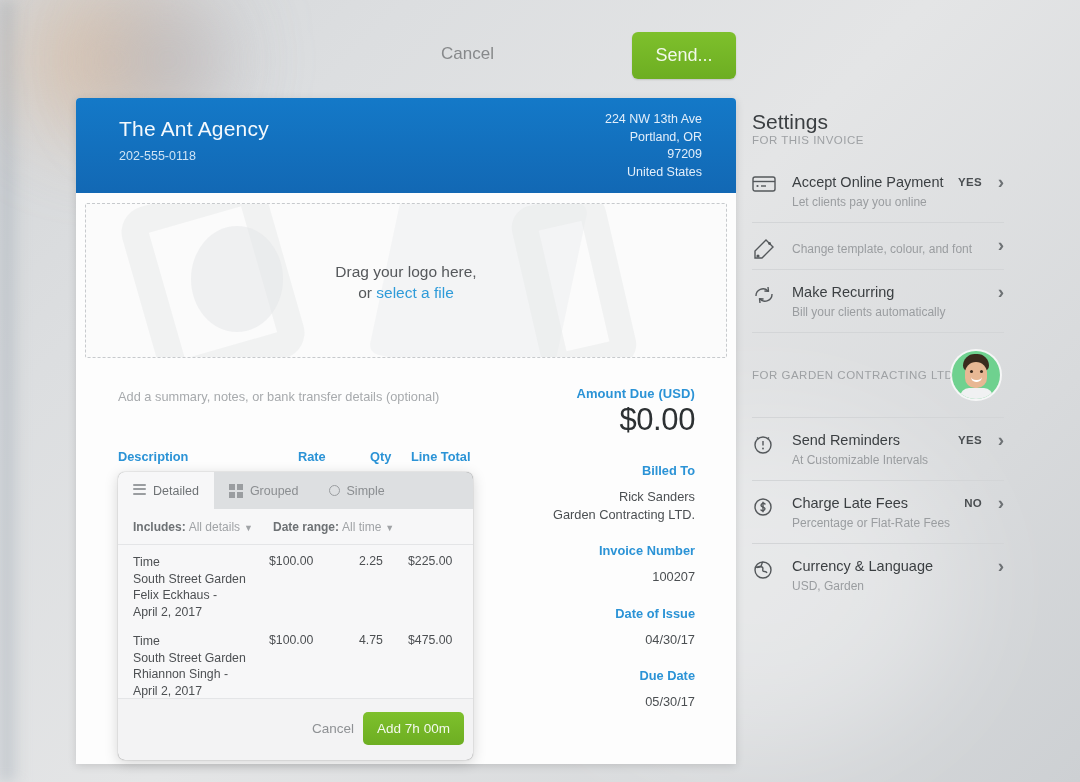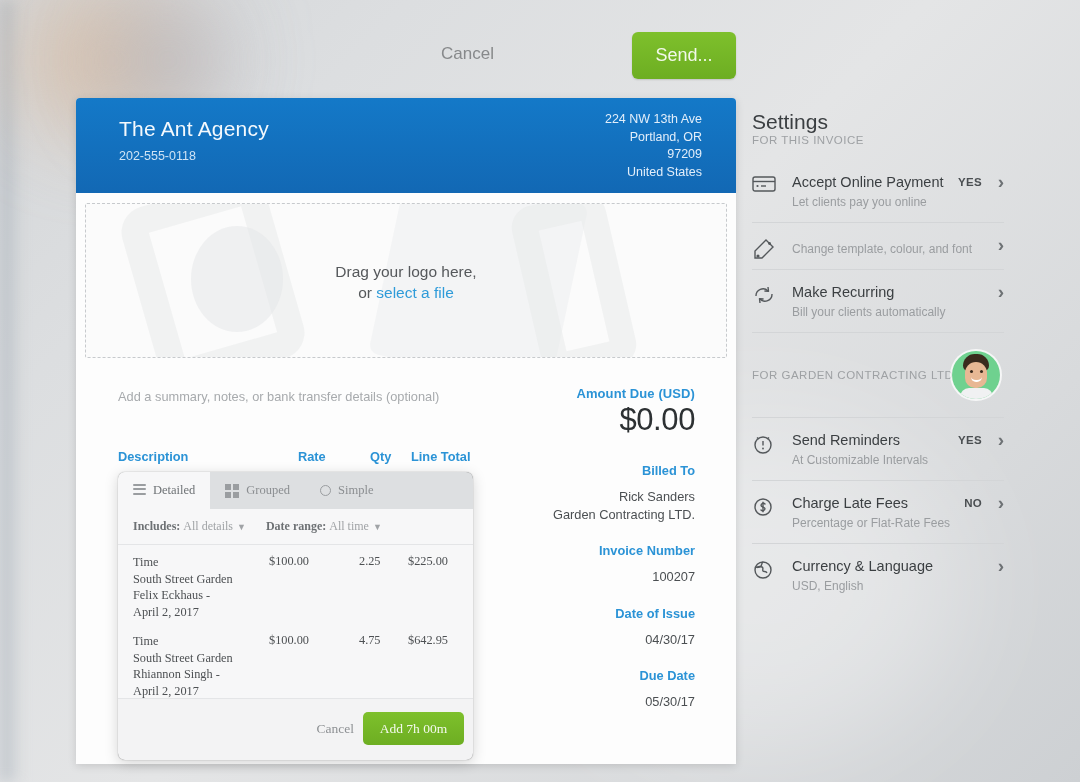--- a/index.html
+++ b/index.html
@@ -100,21 +100,20 @@
   .ch-rate { left: 222px; }
   .ch-qty  { left: 294px; }
   .ch-total{ left: 335px; }
 
   
   .popup {
     position: absolute; left: 118px; top: 472px; width: 355px; height: 288px;
     background: #737373; border-radius: 7px;
     box-shadow: 0 3px 14px rgba(0,0,0,.17), 0 0 0 1px rgba(0,0,0,.05);
     overflow: hidden;
-    font-family: Liberation Serif, serif;
   }
   .pop-tabs { display: flex; height: 37px; background: #dddfe1; }
   .pop-tab {
     display: flex; align-items: center; gap: 7px;
     padding: 0 15px; font-size: 12.5px; color: #8b8e91;
     cursor: pointer; border: none; background: transparent; font-family: inherit;
   }
   .pop-tab.active { background: #f7f7f8; color: #6e7275; }
   .ic-list { display: inline-block; width: 13px; }
   .ic-list i { display: block; height: 2px; background: #9a9da0; margin-bottom: 2.5px; border-radius: 1px; }
@@ -306,21 +305,21 @@
       <div class="pr-qty">2.25</div>
       <div class="pr-total">$225.00</div>
     </div>
     <div class="pop-row">
       <div class="pr-desc" style="white-space:pre-line">Time
 South Street Garden
 Rhiannon Singh -
 April 2, 2017</div>
       <div class="pr-rate">$100.00</div>
       <div class="pr-qty">4.75</div>
-      <div class="pr-total">$642.95</div>
+      <div class="pr-total">$475.00</div>
     </div>
   </div>
 
   <div class="pop-footer">
     <button class="pop-cancel">Cancel</button>
     <button class="pop-add">Add 7h 00m</button>
   </div>
 
 </div>
 
@@ -421,19 +420,19 @@
 
     <div class="set-item">
       <span class="set-icon">
         <svg width="22" height="22" viewBox="0 0 22 22" fill="none" stroke="#54585b" stroke-width="1.4">
           <circle cx="11" cy="11" r="8"></circle>
           <path d="M4 8 c3 1 4 -1 6 0 c2 1 0 3 1 4 c1 1 3 0 4 2"></path>
           <path d="M11 3 c-2 2 -1 3 -2 4 c-1 1 -3 0 -4 2"></path>
         </svg>
       </span>
       <div class="set-name">Currency &amp; Language</div>
-      <div class="set-desc">USD, English</div>
+      <div class="set-desc">USD, Garden</div>
       <div class="set-state"></div>
       <div class="set-chev">›</div>
     </div>
 
   </div>
 </div>
 
 </body></html>

